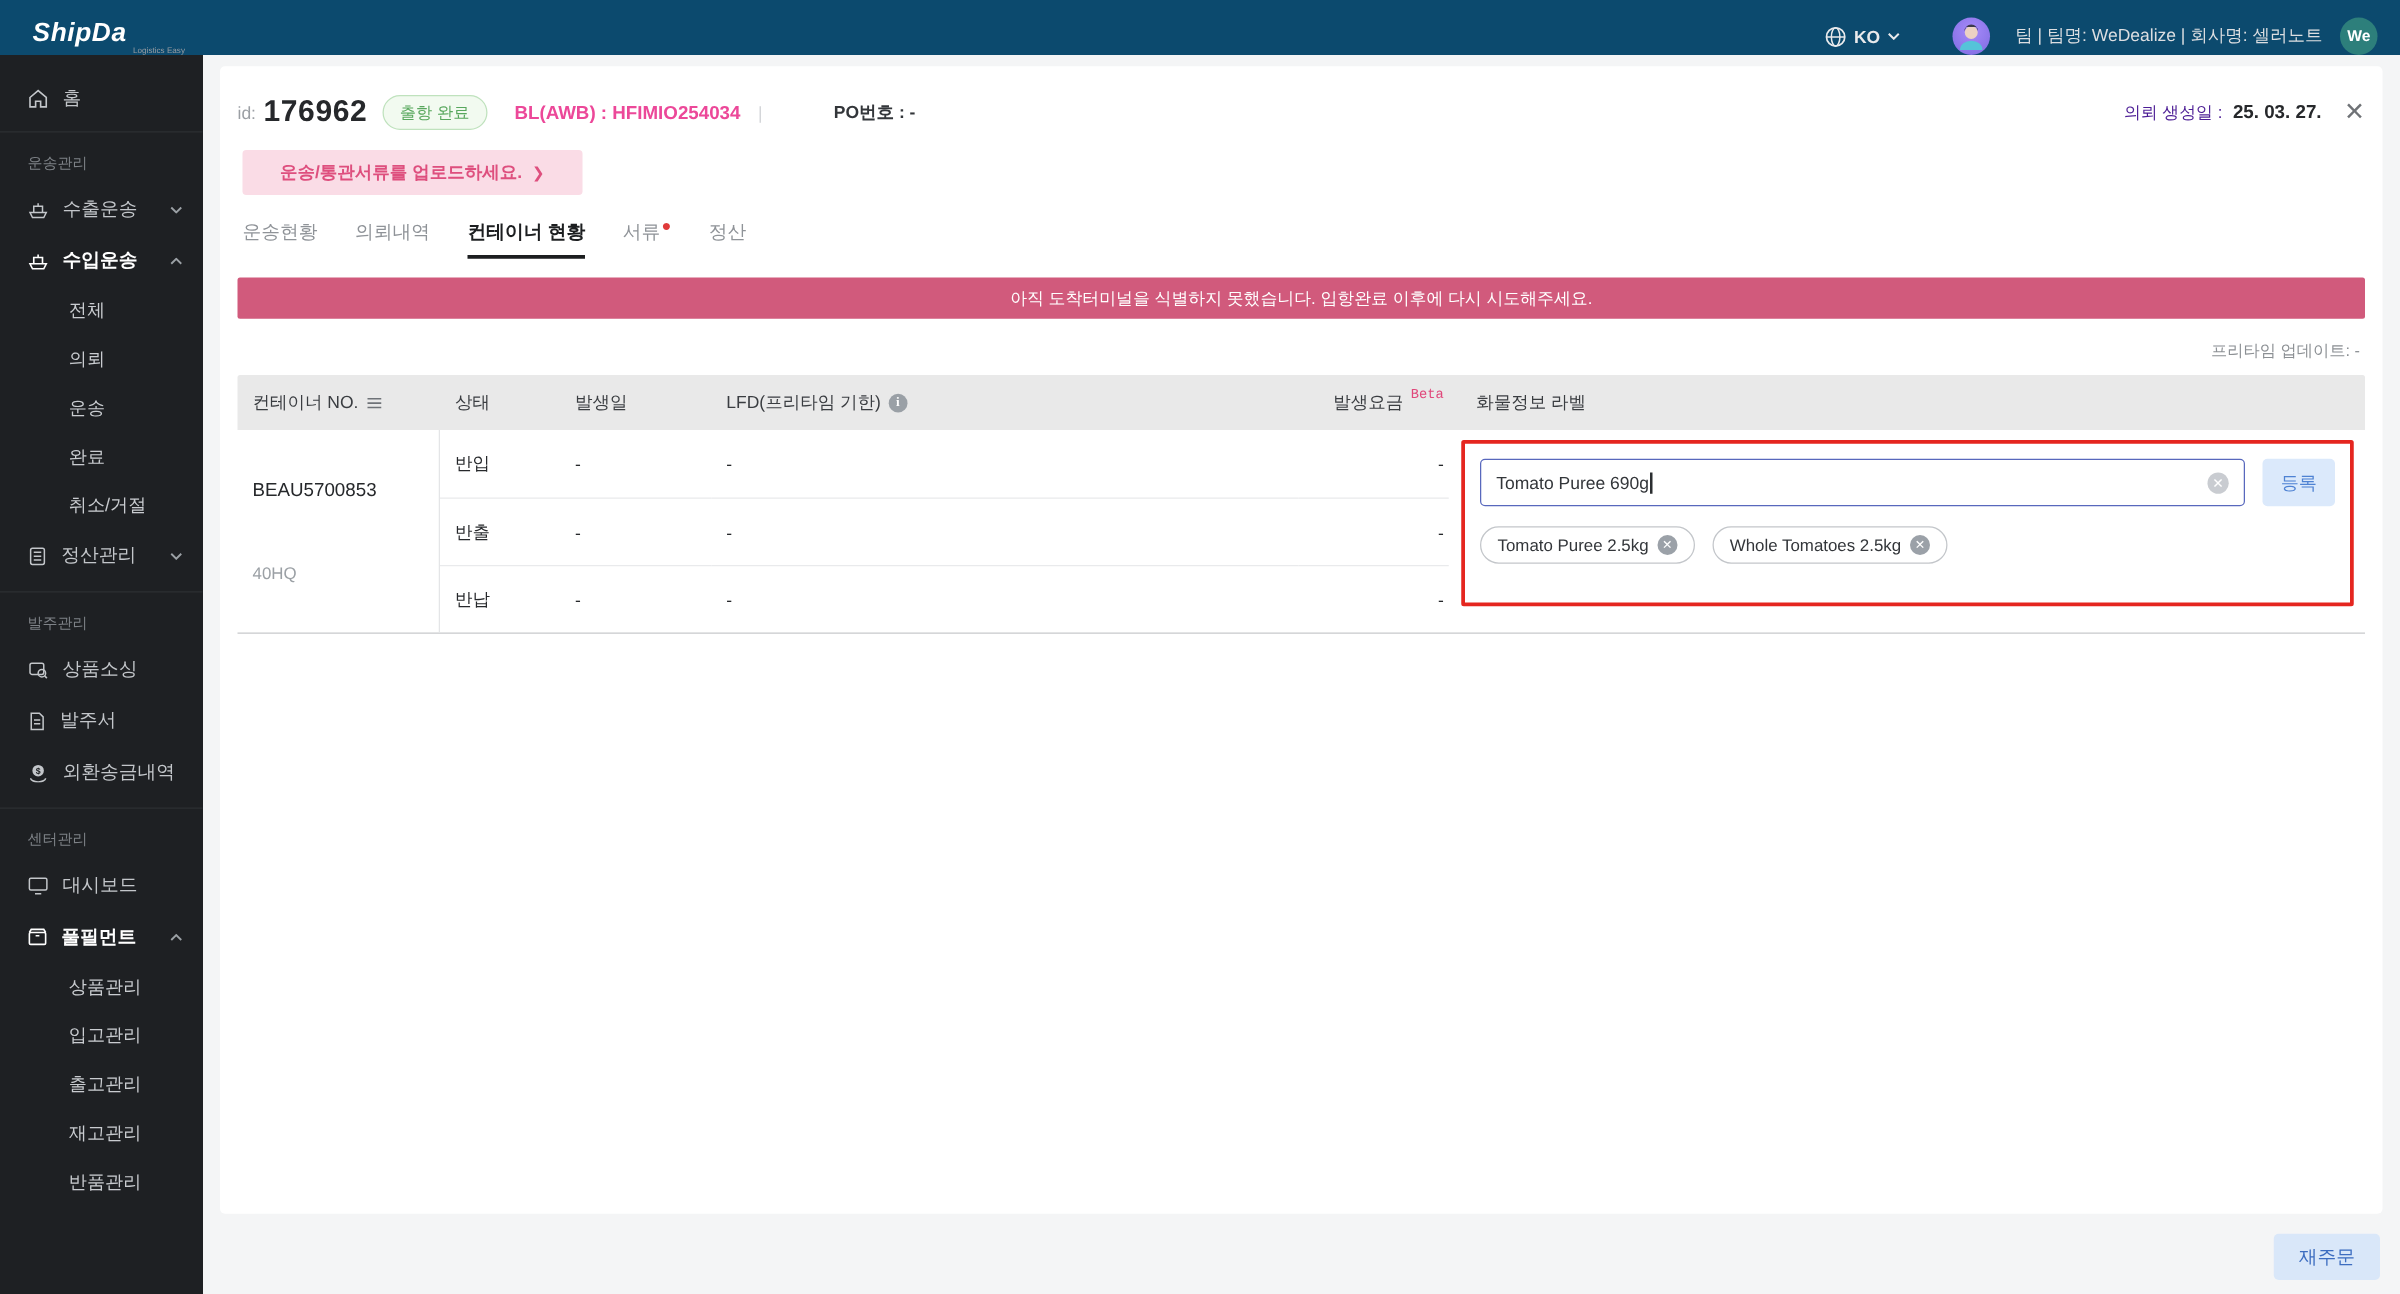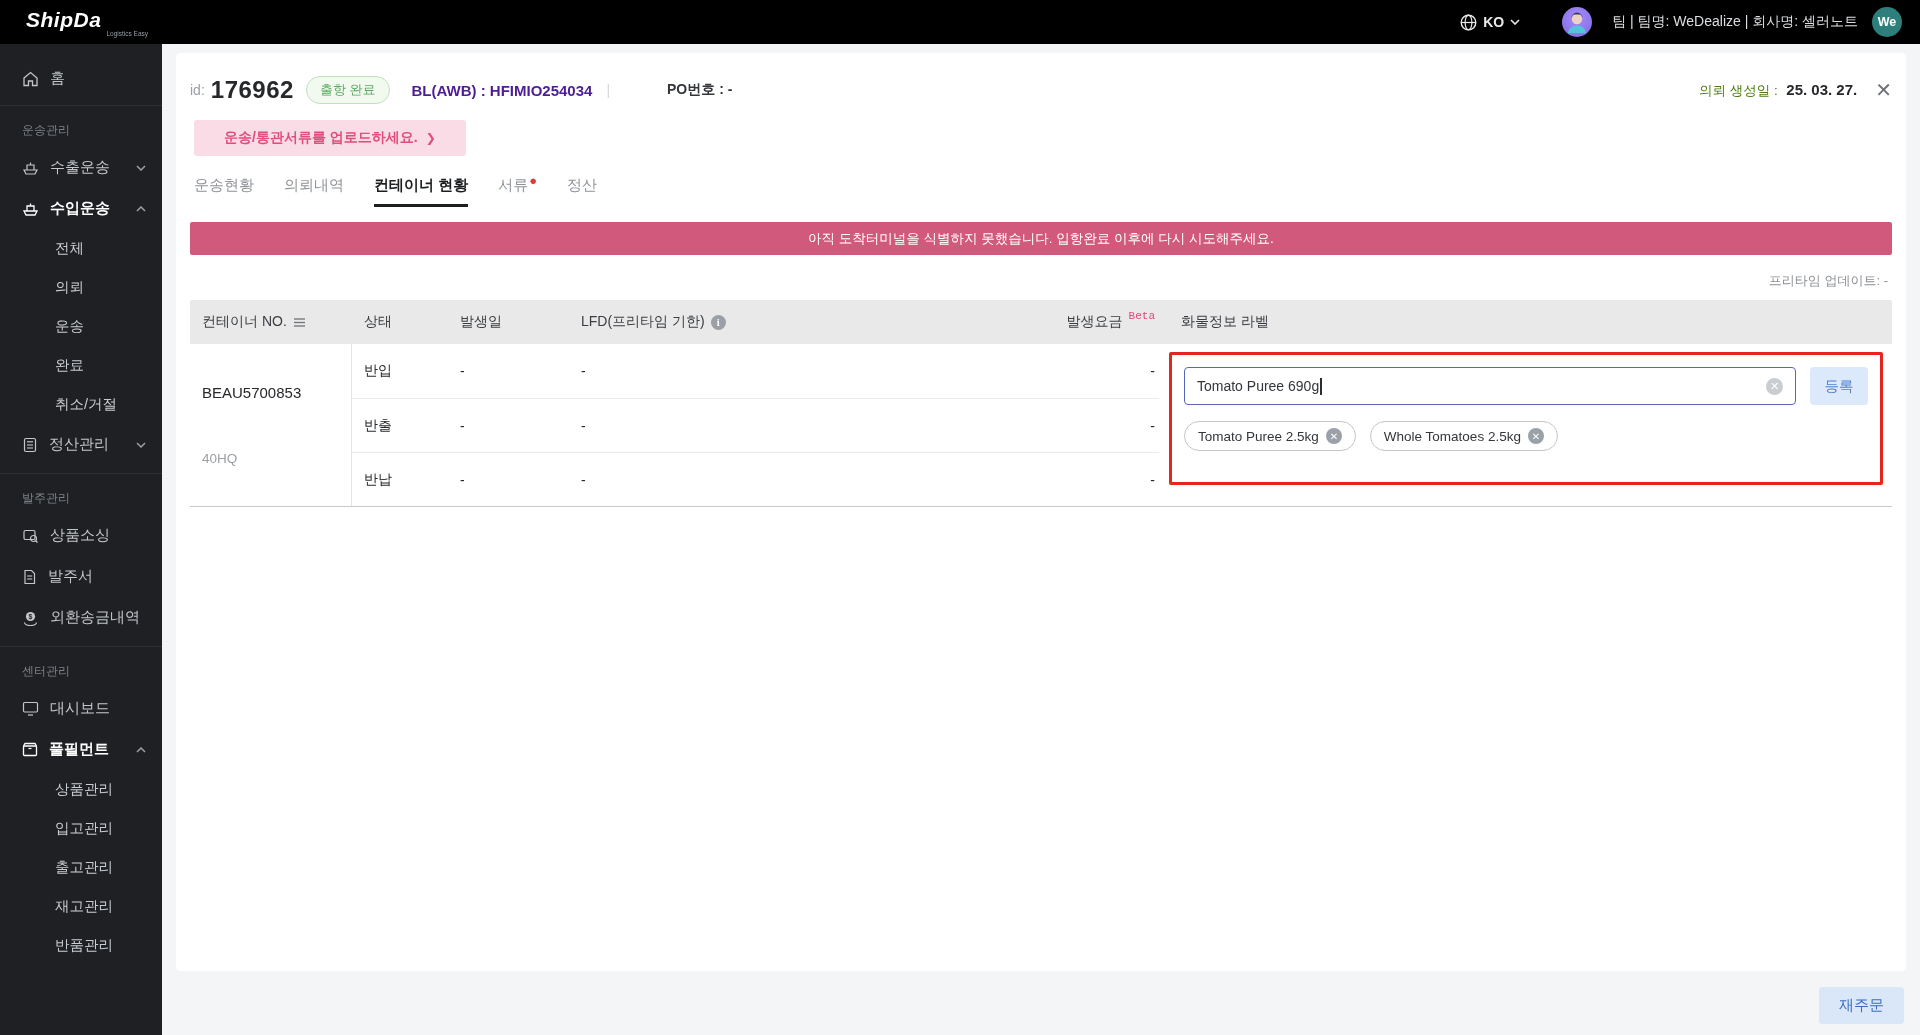--- a/index.html
+++ b/index.html
@@ -1,21 +1,21 @@
 <!DOCTYPE html>
 <html><head>
 <meta charset="utf-8">
 <style>
   * { margin:0; padding:0; box-sizing:border-box; }
   html,body { width:1920px; height:1035px; overflow:hidden; background:#f4f5f6;
     font-family:"Liberation Sans","DejaVu Sans",sans-serif; color:#222; }
 
   
-  .topbar { position:fixed; top:0; left:0; width:1920px; height:44px; background:#000000;
-    display:flex; align-items:center; z-index:20; }
+  .topbar { position:fixed; top:0; left:0; width:1920px; height:44px; background:#0c4a6e;
+    display:flex; align-items:flex-end; z-index:20; }
   .logo-wrap { width:162px; padding-left:26px; display:flex; flex-direction:column; }
   .logo-text { color:#fff; font-size:21px; font-weight:bold; font-style:italic; letter-spacing:.5px; }
   .logo-tag { color:#9a9ea3; font-size:6.5px; align-self:flex-end; margin-right:14px; margin-top:-2px; }
   .topbar-right { margin-left:auto; display:flex; align-items:center; gap:14px; padding-right:18px; }
   .lang { display:flex; align-items:center; gap:6px; color:#e9eaec; font-size:14px; font-weight:bold; cursor:pointer; margin-right:28px; }
   .chev { width:10px; height:6px; }
   .avatar-person { width:30px; height:30px; border-radius:50%;
     background:radial-gradient(circle at 50% 35%, #a78bfa 0%, #7d6ae0 100%);
     display:flex; align-items:center; justify-content:center; overflow:hidden; margin-right:6px; }
   .team-text { color:#dcdee1; font-size:14px; }
@@ -35,25 +35,25 @@
 
   
   .main { position:absolute; left:162px; top:44px; width:1758px; height:991px; padding:9px 14px 0 14px; }
   .card { background:#fff; border-radius:4px; width:1730px; height:918px; padding:0 14px; position:relative; }
 
   .card-header { display:flex; align-items:center; padding-top:23px; }
   .id-label { color:#9b9fa4; font-size:14px; margin-right:6px; }
   .id-value { font-size:24px; font-weight:bold; color:#26282b; letter-spacing:.5px; }
   .badge-green { margin-left:12px; border:1px solid #bfe2bd; background:#f2faf0; color:#58a75d;
     font-size:13px; border-radius:999px; padding:4px 13px; }
-  .bl-text { margin-left:22px; font-size:15px; font-weight:bold; color:#4c1d95; }
+  .bl-text { margin-left:22px; font-size:15px; font-weight:bold; color:#ec4899; }
   .hdr-div { color:#d4d6d9; margin:0 14px; font-size:14px; }
   .po-text { font-size:14px; font-weight:bold; color:#33363a;padding-left:43px; }
   .hdr-right { margin-left:auto; display:flex; align-items:center; gap:18px; }
-  .created-label { color:#4d7c0f; font-size:13.5px; }
+  .created-label { color:#4c1d95; font-size:13.5px; }
   .created-date { color:#26282b; font-size:15px; font-weight:bold; margin-left:4px; }
   .close-x { color:#6f7276; font-size:20px; cursor:pointer; line-height:1; }
 
   .upload-pill { display:inline-flex; align-items:center; gap:8px; margin-top:16px; margin-left:4px;
     background:#fadce6; color:#de4f7e; font-size:14px; font-weight:bold; padding:9px 30px;
     border-radius:3px; cursor:pointer; }
 
   .tabs { display:flex; gap:30px; margin-top:20px; margin-left:4px; font-size:15px; }
   .tab { color:#8f9398; padding-bottom:9px; cursor:pointer; position:relative; }
   .tab.active { color:#1c1e20; font-weight:bold; border-bottom:3px solid #1c1e20; }

